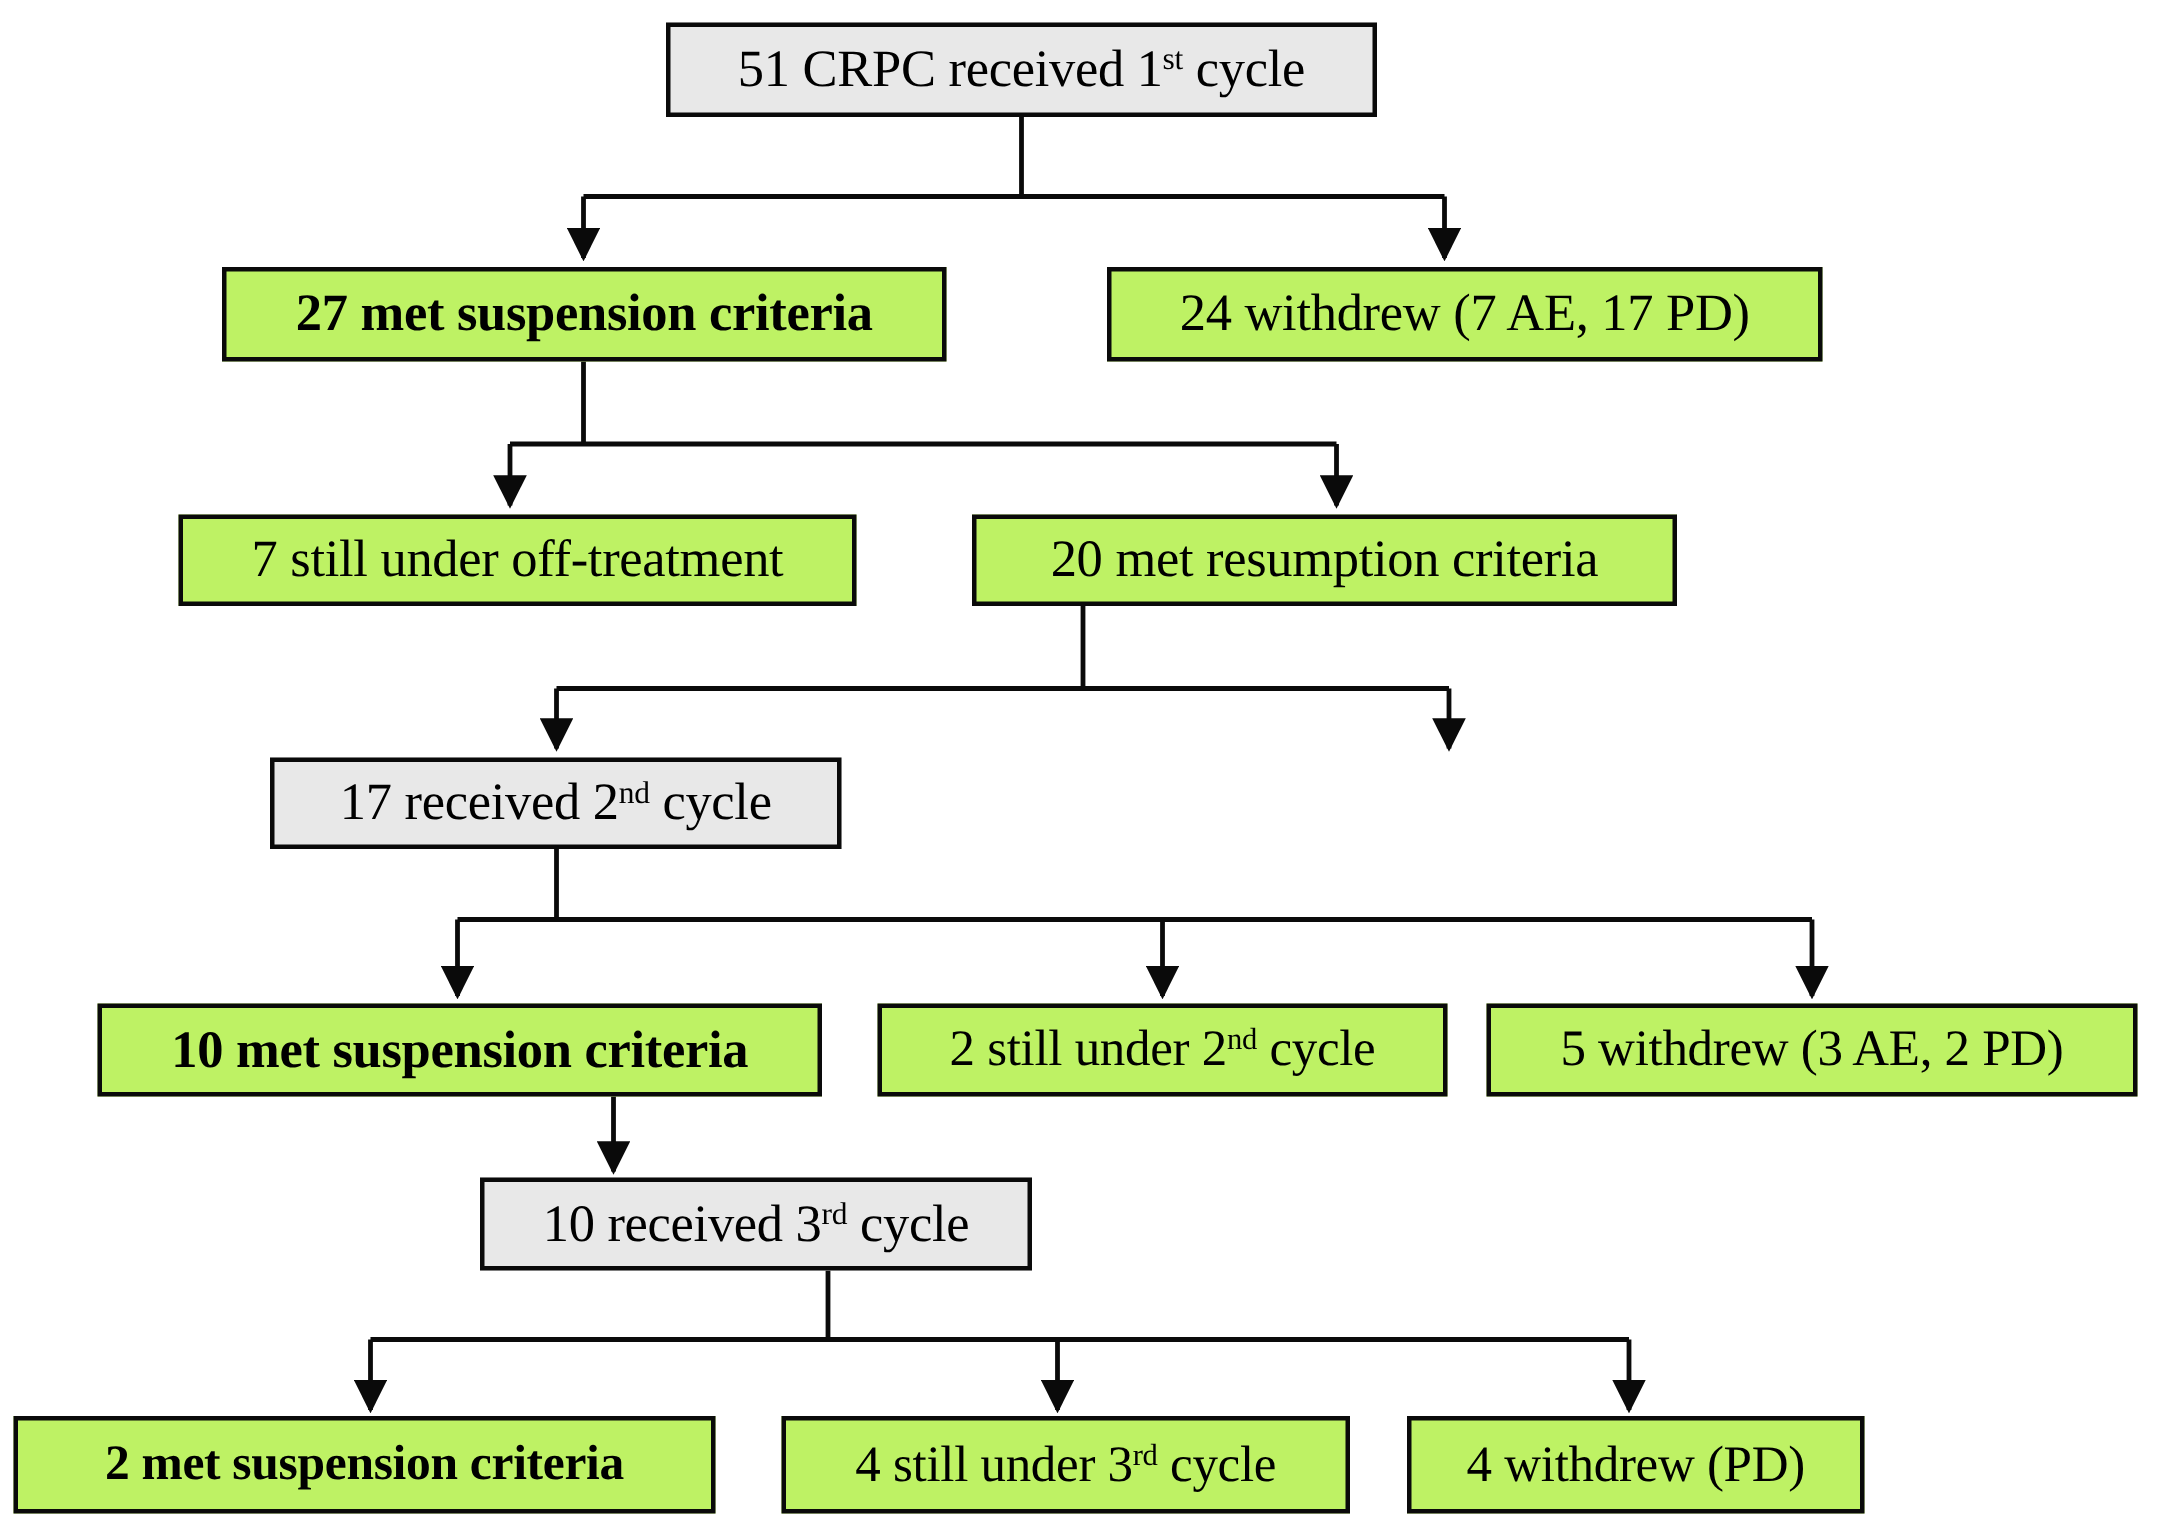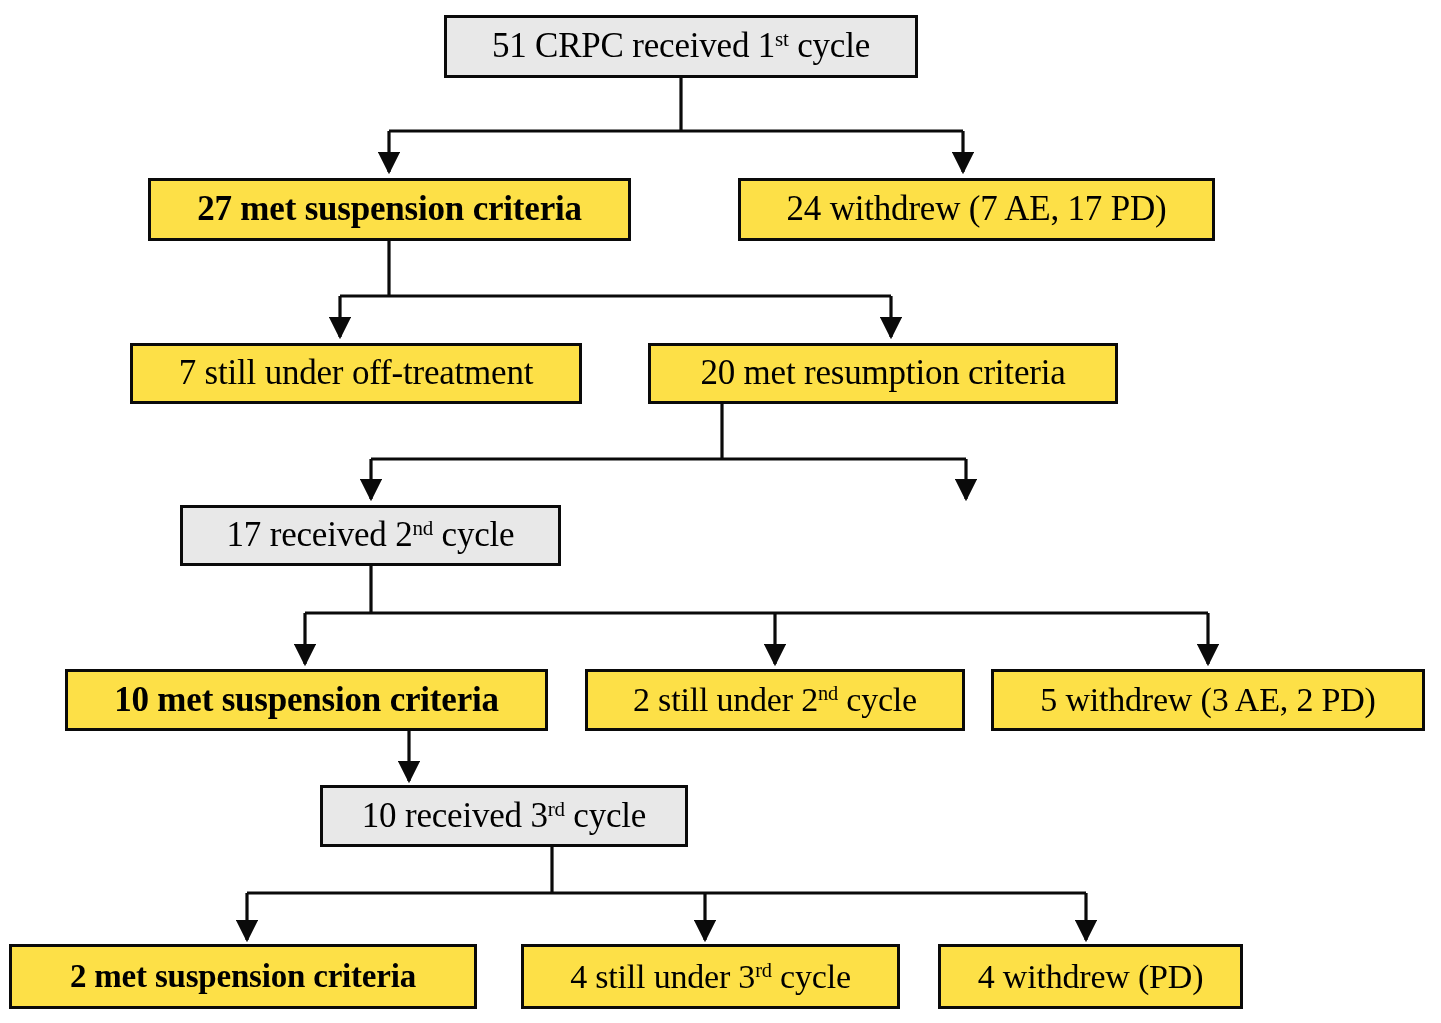--- a/index.html
+++ b/index.html
@@ -21,21 +21,21 @@
     left: 0;
     top: 0;
     width: 1441px;
     height: 1023px;
     pointer-events: none;
   }
   .node {
     position: absolute;
     box-sizing: border-box;
     border: 3px solid #0a0a0a;
-    background: #fde047;
+    background: #bef264;
     display: flex;
     align-items: center;
     justify-content: center;
     text-align: center;
     color: #000000;
     line-height: 1.05;
     white-space: nowrap;
     z-index: 2;
   }
   .node.shaded {
@@ -114,21 +114,21 @@
       <span>27 met suspension criteria</span><sup></sup><span></span>
     </span>
   </div>
 
   <div class="node" style="left:738px; top:178px; width:477px; height:63px;justify-content:center;">
     <span class="node-label">
       <span>24 withdrew (7 AE, 17 PD)</span><sup></sup><span></span>
     </span>
   </div>
 
-  <div class="node" style="left:130px; top:343px; width:452px; height:61px;text-align:center;">
+  <div class="node" style="left:119px; top:343px; width:452px; height:61px;text-align:center;">
     <span class="node-label">
       <span>7 still under off-treatment</span><sup></sup><span></span>
     </span>
   </div>
 
   <div class="node" style="left:648px; top:343px; width:470px; height:61px;">
     <span class="node-label">
       <span>20 met resumption criteria</span><sup></sup><span></span>
     </span>
   </div>

